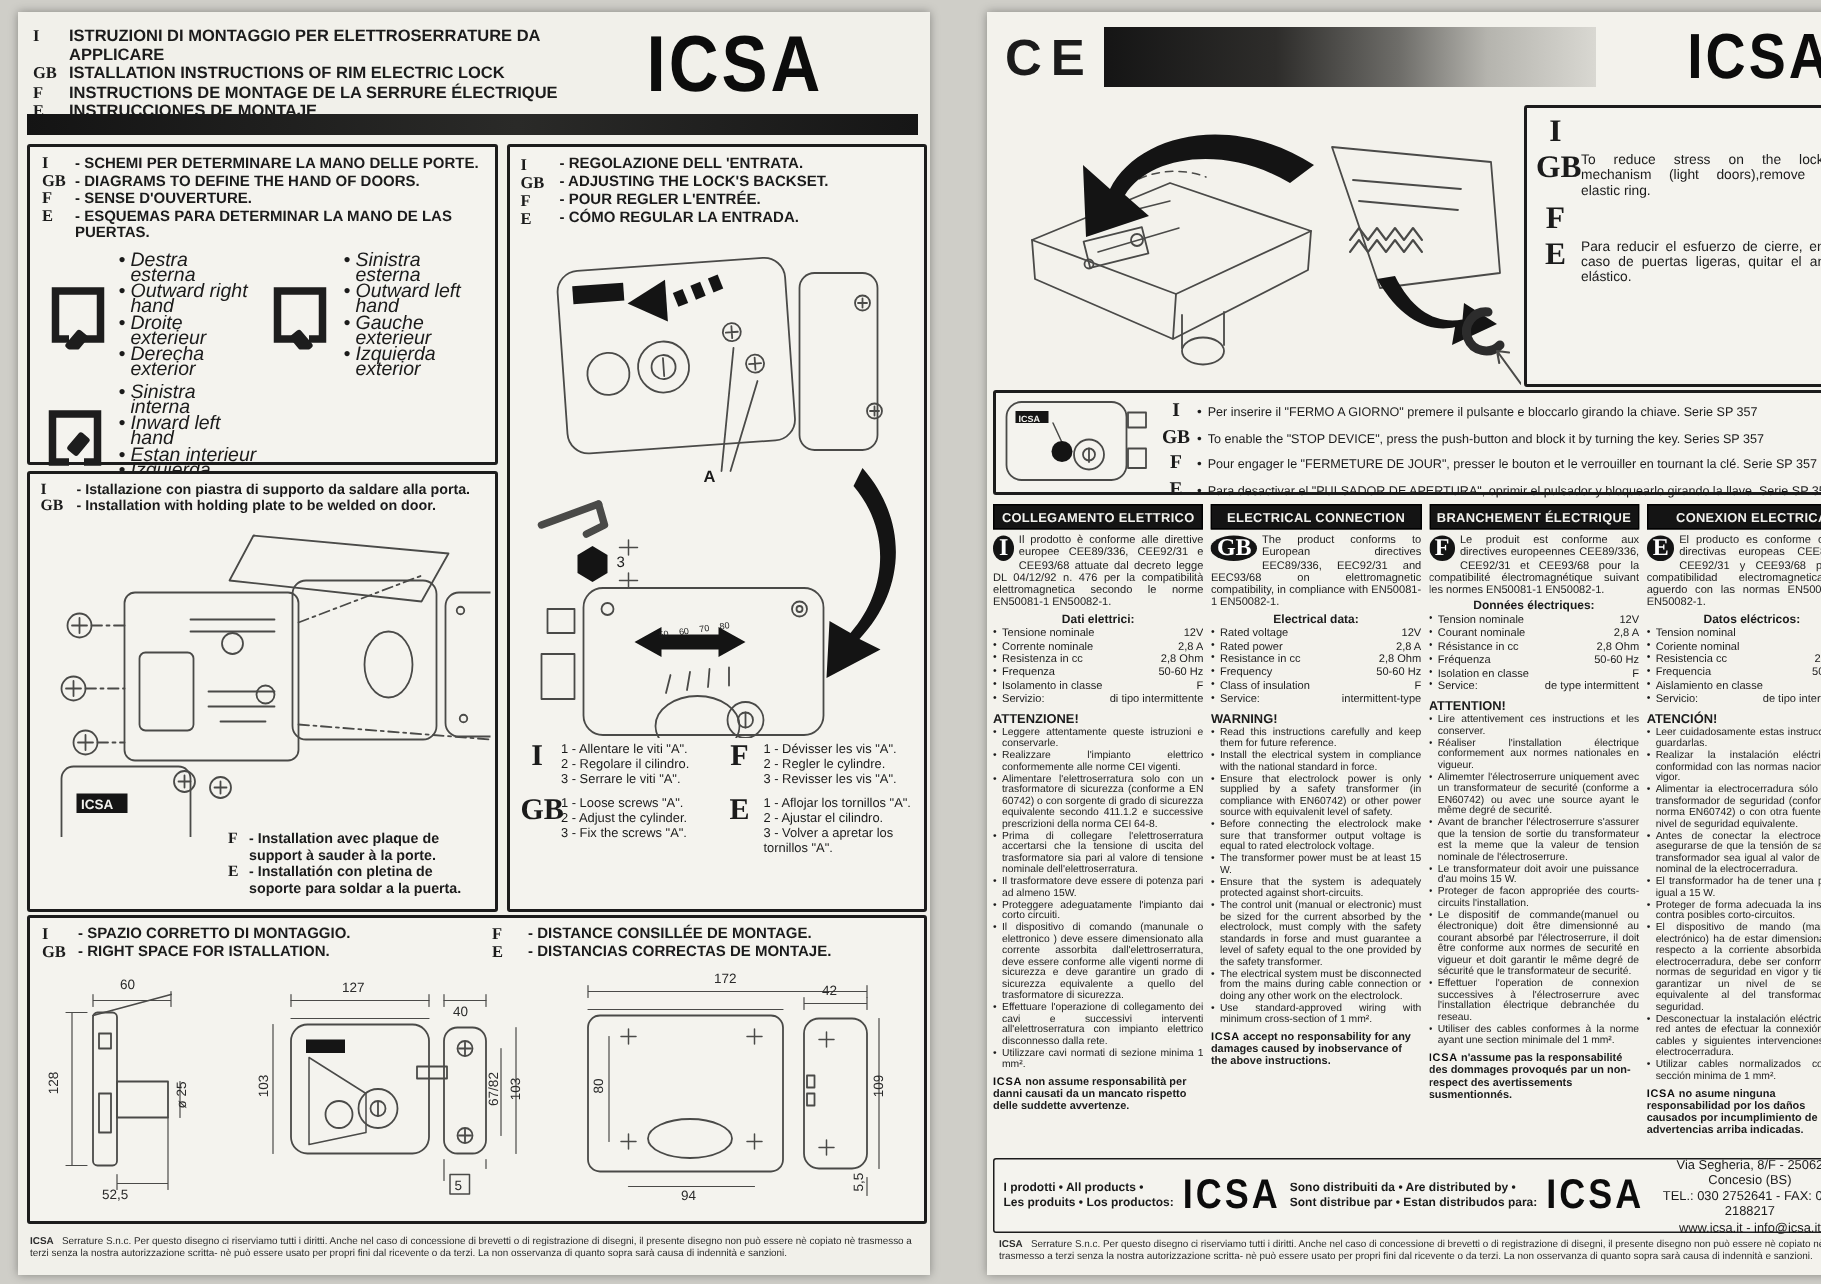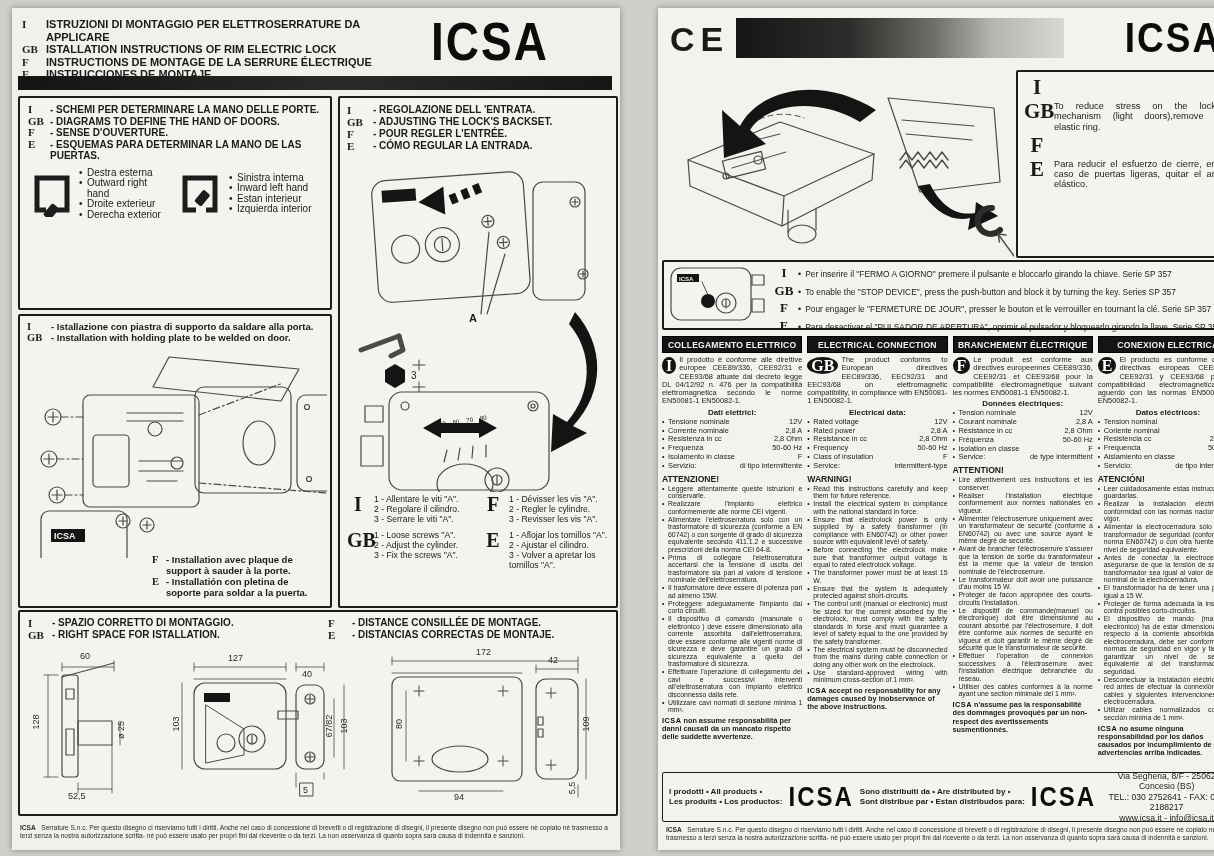--- a/index.html
+++ b/index.html
@@ -22,21 +22,21 @@
   #lp-bar{position:absolute;left:6px;top:68px;width:594px;height:14px;background:linear-gradient(90deg,#141414,#2a2a28 55%,#161616);}
   
   .btitle .tl{display:flex;font-weight:bold;}
   .btitle .tl .lang-letter{flex:none;}
   
   #hand-box{left:6px;top:88px;width:314px;height:214px;padding:6px 8px;}
   #hand-box .tl{font-size:10px;line-height:11.5px;}
   #hand-box .tl .lang-letter{width:22px;font-size:11px;}
   #hand-grid{display:grid;grid-template-columns:1fr 1fr;gap:4px 6px;margin-top:6px;}
   .hand-cell{display:flex;gap:5px;align-items:center;}
-  .hand-cell ul{margin:0;padding:0;list-style:none;font-size:10px;line-height:10.5px;}
+  .hand-cell ul{margin:0;padding:0;list-style:none;font-size:13px;line-height:10.5px;font-style:italic;}
   .hand-cell li{padding-left:8px;position:relative;}
   .hand-cell li::before{content:"•";position:absolute;left:0;}
   .door-ic{width:46px;height:46px;flex:none;}
   .mirror{transform:scaleX(-1);}
   
   #weld-box{left:6px;top:306px;width:314px;height:294px;padding:5px 7px;}
   #weld-box .tl{font-size:9.5px;line-height:11px;font-weight:bold;}
   #weld-box .tl .lang-letter{width:24px;font-size:10.5px;}
   #weld-cap{position:absolute;right:8px;bottom:8px;width:170px;font-weight:bold;font-size:9.5px;line-height:11px;}
   #weld-cap .tl .lang-letter{width:14px;font-size:10.5px;}
@@ -164,20 +164,34 @@
             <svg viewBox="0 0 46 46" width="46" height="46">
                 <path d="M28 39 H39 V7 H9 V39 H18" fill="none" stroke="#1d1d1d" stroke-width="5"></path>
                 <rect x="19" y="33" width="9" height="15" rx="2" transform="rotate(40 23 40)" fill="#1d1d1d"></rect>
               </svg>
           </span>
           <ul>
               <li>Destra esterna</li>
               <li>Outward right hand</li>
               <li>Droite exterieur</li>
               <li>Derecha exterior</li>
+            </ul>
+        </div>
+        <div class="hand-cell">
+          <span class="door-ic mirror">
+            <svg viewBox="0 0 46 46" width="46" height="46">
+                <path d="M28 39 H39 V7 H9 V39 H18" fill="none" stroke="#1d1d1d" stroke-width="5"></path>
+                <rect x="19" y="33" width="9" height="15" rx="2" transform="rotate(40 23 40)" fill="#1d1d1d"></rect>
+              </svg>
+          </span>
+          <ul>
+              <li>Sinistra esterna</li>
+              <li>Outward left hand</li>
+              <li>Gauche exterieur</li>
+              <li>Izquierda exterior</li>
             </ul>
         </div>
         <div class="hand-cell">
           <span class="door-ic mirror">
             <svg viewBox="0 0 46 46" width="46" height="46">
                 <path d="M28 39 H39 V7 H9 V39 H18" fill="none" stroke="#1d1d1d" stroke-width="5"></path>
                 <rect x="17" y="20" width="9" height="15" rx="2" transform="rotate(-40 21 27)" fill="#1d1d1d"></rect>
               </svg>
           </span>
           <ul>

